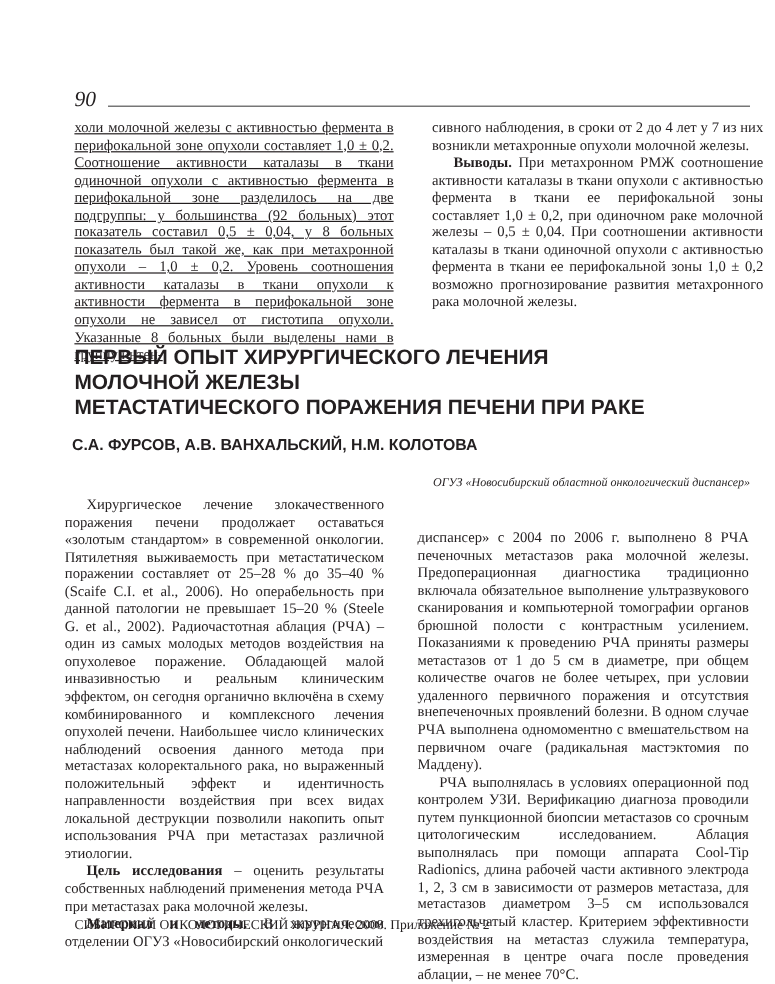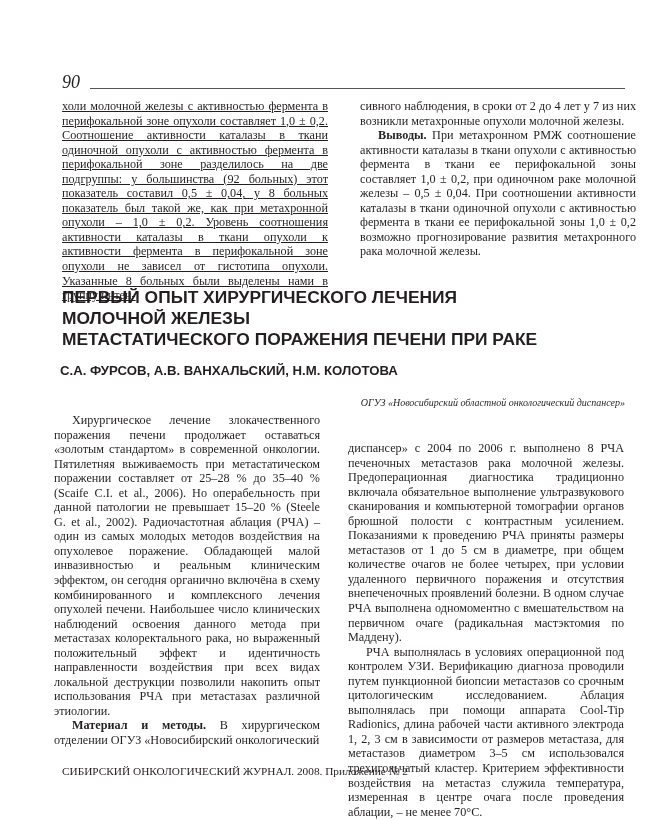--- a/index.html
+++ b/index.html
@@ -41,20 +41,21 @@
 <div class="title">
   <div>ПЕРВЫЙ ОПЫТ ХИРУРГИЧЕСКОГО ЛЕЧЕНИЯ</div>
   <div>МОЛОЧНОЙ ЖЕЛЕЗЫ</div>
   <div>МЕТАСТАТИЧЕСКОГО ПОРАЖЕНИЯ ПЕЧЕНИ ПРИ РАКЕ</div>
 </div>
 <div class="authors">С.А. ФУРСОВ, А.В. ВАНХАЛЬСКИЙ, Н.М. КОЛОТОВА</div>
 <div class="affil">ОГУЗ «Новосибирский областной онкологический диспансер»</div>
 
 <div class="col col-bl">
   <p class="ind">Хирургическое лечение злокачественного поражения печени продолжает оставаться «золотым стандартом» в современной онкологии. Пятилетняя выживаемость при метастатическом поражении составляет от 25–28 % до 35–40 % (Scaife C.I. et al., 2006). Но операбельность при данной патологии не превышает 15–20 % (Steele G. et al., 2002). Радиочастотная аблация (РЧА) – один из самых молодых методов воздействия на опухолевое поражение. Обладающей малой инвазивностью и реальным клиническим эффектом, он сегодня органично включёна в схему комбинированного и комплексного лечения опухолей печени. Наибольшее число клинических наблюдений освоения данного метода при метастазах колоректального рака, но выраженный положительный эффект и идентичность направленности воздействия при всех видах локальной деструкции позволили накопить опыт использования РЧА при метастазах различной этиологии.</p>
+  <p class="ind"><b>Цель исследования</b><span> – оценить результаты собственных наблюдений применения метода РЧА при метастазах рака молочной железы.</span></p>
   <p class="ind"><b>Материал и методы.</b><span> В хирургическом отделении ОГУЗ «Новосибирский онкологический</span></p>
 </div>
 
 <div class="col col-br">
   <p>диспансер» с 2004 по 2006 г. выполнено 8 РЧА печеночных метастазов рака молочной железы. Предоперационная диагностика традиционно включала обязательное выполнение ультразвукового сканирования и компьютерной томографии органов брюшной полости с контрастным усилением. Показаниями к проведению РЧА приняты размеры метастазов от 1 до 5 см в диаметре, при общем количестве очагов не более четырех, при условии удаленного первичного поражения и отсутствия внепеченочных проявлений болезни. В одном случае РЧА выполнена одномоментно с вмешательством на первичном очаге (радикальная мастэктомия по Маддену).</p>
   <p class="ind">РЧА выполнялась в условиях операционной под контролем УЗИ. Верификацию диагноза проводили путем пункционной биопсии метастазов со срочным цитологическим исследованием. Аблация выполнялась при помощи аппарата Cool-Tip Radionics, длина рабочей части активного электрода 1, 2, 3 см в зависимости от размеров метастаза, для метастазов диаметром 3–5 см использовался трехигольчатый кластер. Критерием эффективности воздействия на метастаз служила температура, измеренная в центре очага после проведения аблации, – не менее 70°С.</p>
 </div>
 
 <div class="footer">СИБИРСКИЙ ОНКОЛОГИЧЕСКИЙ ЖУРНАЛ. 2008. Приложение № 2</div>
 

